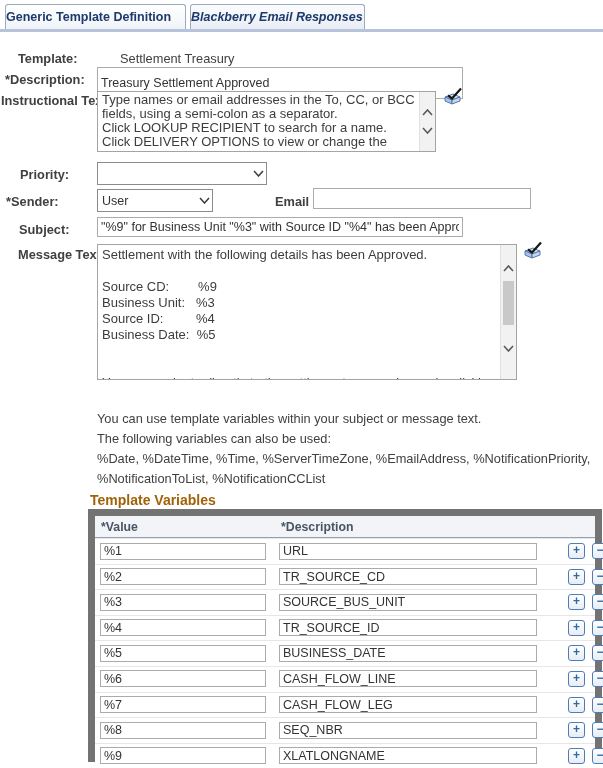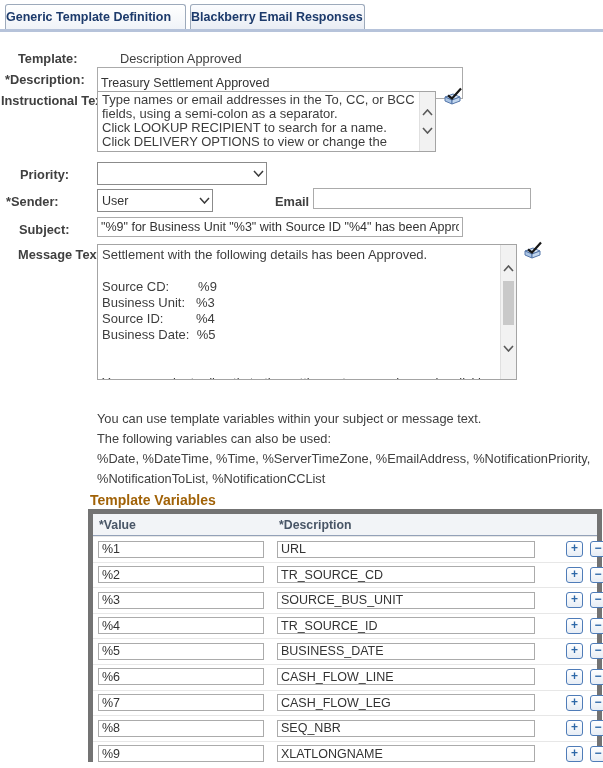--- a/index.html
+++ b/index.html
@@ -5,21 +5,21 @@
   html,body{margin:0;padding:0;background:#fff;}
   #page{position:relative;width:603px;height:768px;background:#fff;overflow:hidden;
         font-family:"Liberation Sans","DejaVu Sans",sans-serif;font-size:13px;color:#404040;}
 
   
   .tab{position:absolute;top:4px;height:25px;box-sizing:border-box;
        border:1px solid #9daabb;border-bottom:none;border-radius:3px 3px 0 0;
        display:flex;align-items:center;justify-content:flex-start;
        font-weight:bold;font-size:12.5px;color:#1c3a6b;cursor:pointer;}
   .tab.active{background:linear-gradient(#ffffff,#f0f3f8);}
-  .tab.inactive{background:linear-gradient(#fbfcfe,#e9edf4);}
+  .tab.inactive{background:linear-gradient(#fbfcfe,#e9edf4);font-style:italic;}
   #tab1{left:5px;width:181px;}
   #tab2{left:190px;width:175px;}
   #tab-underline{position:absolute;top:29px;left:0;width:603px;height:3px;background:#b6c3da;}
 
   
   .lbl{position:absolute;font-weight:bold;color:#404040;font-size:12.8px;white-space:nowrap;}
   .static-val{position:absolute;font-size:12.8px;color:#404040;white-space:nowrap;}
   .tinput{position:absolute;box-sizing:border-box;border:1px solid #ababab;background:#fff;
           font-family:inherit;font-size:12.5px;color:#333;padding:2px 3px;margin:0;outline:none;}
   .selectbox{position:absolute;box-sizing:border-box;border:1px solid #8b8b8b;background:#fff;
@@ -44,21 +44,21 @@
   #msg-scroll .arr.down{top:96px;}
 
   .spellicon{position:absolute;width:22px;height:20px;cursor:pointer;}
 
   
   .note{position:absolute;left:97px;font-size:12.8px;color:#404040;white-space:nowrap;}
 
   
   #grid-title{position:absolute;left:90px;top:492px;font-weight:bold;font-size:14px;color:#a16207;}
   #grid{position:absolute;left:88px;top:509px;width:514px;height:253px;box-sizing:border-box;
-        border:5px solid #737373;background:#fdfdfd;}
+        border:7px solid #737373;background:#fdfdfd;}
   #grid .colline{position:absolute;top:0;bottom:0;width:1px;background:#e3e3e3;}
   #grid .header{position:relative;height:22px;background:#f2f4f7;border-bottom:1px solid #93a1b8;box-sizing:border-box;}
   #grid .header .h{position:absolute;top:4px;font-weight:bold;font-size:12.3px;color:#485566;}
   #grid .grow{position:relative;height:25.6px;border-top:1px solid #e7e7e7;box-sizing:border-box;background:#fff;}
   #grid .grow:first-of-type{border-top:none;}
   #grid .grow .tinput{top:3.5px;height:17px;font-size:12.5px;}
   #grid .grow .vin{left:5px;width:166px;}
   #grid .grow .din{left:184px;width:258px;}
   .gbtn{position:absolute;top:4px;width:17px;height:16px;box-sizing:border-box;
         border:1px solid #4f7cb8;border-radius:3px;background:linear-gradient(#ffffff,#e7edf5);
@@ -73,21 +73,21 @@
 
   <div id="tab1" class="tab active">
     <span>Generic Template Definition</span>
   </div>
   <div id="tab2" class="tab inactive">
     <span>Blackberry Email Responses</span>
   </div>
   <div id="tab-underline"></div>
 
   <span class="lbl" style="left:18px;top:51px;">Template:</span>
-  <span class="static-val" style="left:120px;top:51px;">Description Approved</span>
+  <span class="static-val" style="left:120px;top:51px;">Settlement Treasury</span>
 
   <span class="lbl" style="left:5px;top:72px;">*Description:</span>
   <input class="tinput" style="left: 97px; top: 67px; width: 366px; height: 32px;" value="Treasury Settlement Approved">
 
   <span class="lbl" style="left:1px;top:93px;">Instructional Text:</span>
   <div id="instructional-box" class="textbox" style="left:97px;top:91px;width:339px;height:61px;">
     <div class="txt">Type names or email addresses in the To, CC, or BCC fields, using a semi-colon as a separator.
 Click LOOKUP RECIPIENT to search for a name.
 Click DELIVERY OPTIONS to view or change the method of the send.</div>
     <div id="instr-scroll" class="vscroll">

